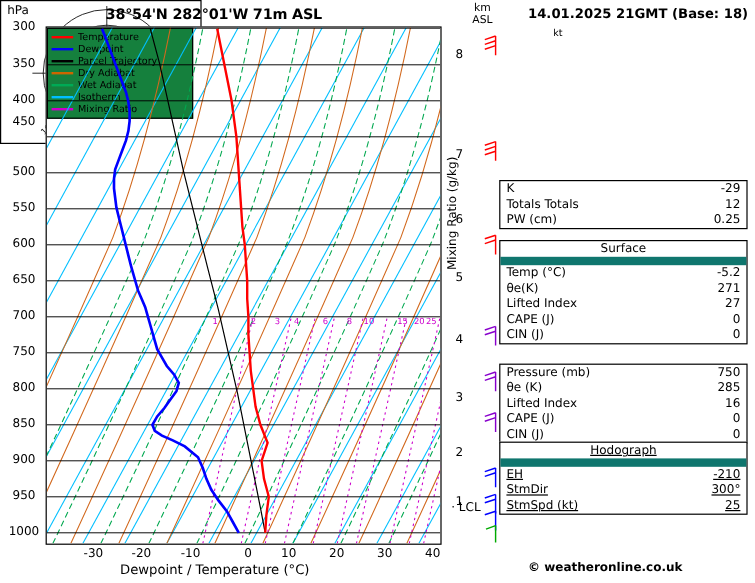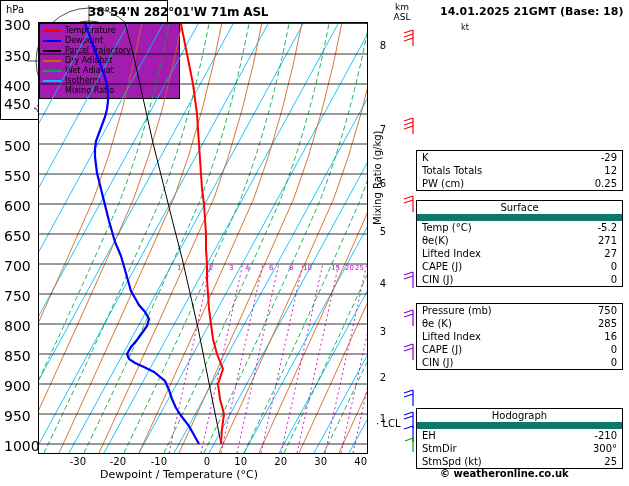--- a/index.html
+++ b/index.html
@@ -7,26 +7,26 @@
   .abs{position:absolute;}
   
   #hdr-hpa{left:6px;top:4px;font-size:10px;color:#000;}
   #hdr-title{left:52px;top:5px;font-size:12px;font-weight:bold;color:#000;letter-spacing:-0.2px;margin-left:36px;}
   #hdr-km{left:390px;top:2px;font-size:9px;color:#000;text-align:center;width:24px;line-height:10px;}
   #hdr-date{left:440px;top:5px;font-size:11px;font-weight:bold;color:#000;}
   
   #plot{left:38px;top:22px;width:330px;height:432px;border:1px solid #000;box-sizing:border-box;background:#fff;overflow:hidden;}
   #plotsvg{position:absolute;left:0;top:0;}
   
-  .ylab{position:absolute;left:4px;width:32px;text-align:left;font-size:14px;color:#000;}
+  .ylab{position:absolute;left:4px;width:32px;text-align:center;font-size:10px;color:#000;}
   
   .xlab{position:absolute;font-size:10px;color:#000;text-align:right;width:30px;}
   #xtitle{left:100px;top:468px;font-size:11px;color:#000;}
   
-  #legend{left:212px;top:26px;width:141px;background:#a21caf;border:1px solid #000;padding:2px 3px;box-sizing:border-box;}
+  #legend{left:212px;top:26px;width:122px;background:#15803d;border:1px solid #000;padding:2px 3px;box-sizing:border-box;}
   .lgrow{display:flex;align-items:center;height:10px;}
   .lgline{width:18px;height:0;border-top:2px solid #000;margin-right:4px;}
   .lgtxt{font-size:8px;color:#000;line-height:10px;white-space:nowrap;}
   
   #mixlabel{left:372px;top:225px;font-size:10px;color:#000;transform:rotate(-90deg);transform-origin:left top;white-space:nowrap;}
   
   .kmlab{position:absolute;left:372px;width:14px;text-align:right;font-size:10px;color:#000;}
   #lcl{left:376px;top:418px;font-size:10px;color:#000;}
   
   #hodo{left:455px;top:20px;width:168px;height:120px;border:1px solid #000;background:#fff;box-sizing:border-box;}
@@ -350,21 +350,21 @@
   <div class="trow">
       <span>CAPE (J)</span>
       <span>0</span>
     </div>
   <div class="trow">
       <span>CIN (J)</span>
       <span>0</span>
     </div>
 </div>
 
-<div class="tbl" style="top:408px;">
+<div class="tbl" style="top:368px;text-decoration:underline;">
   <div class="thead">Hodograph</div>
   <div class="trow">
       <span>EH</span>
       <span>-210</span>
     </div>
   <div class="trow">
       <span>StmDir</span>
       <span>300°</span>
     </div>
   <div class="trow">

